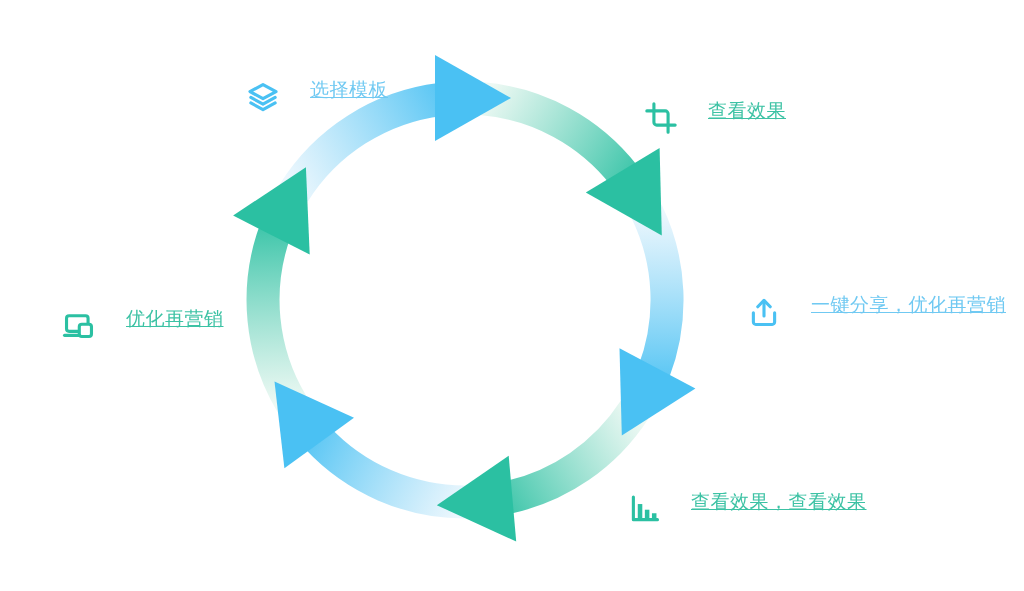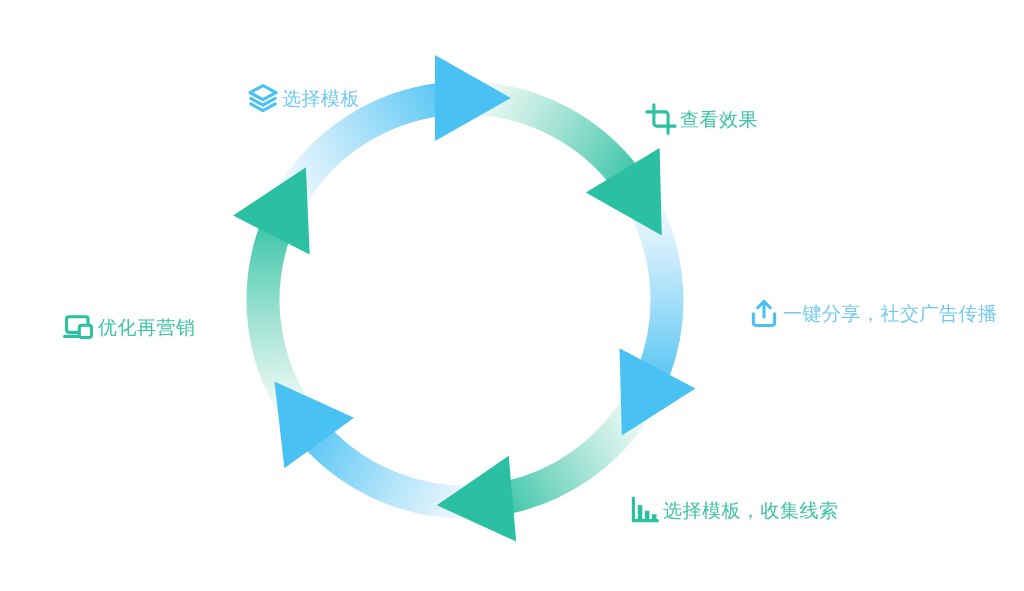--- a/index.html
+++ b/index.html
@@ -1,21 +1,21 @@
 <!DOCTYPE html>
 <html style="--blue: #4AC1F3; --teal: #2BC0A2; --blue-text: #70C9F2; --teal-text: #3CC2A4;"><head>
 <meta charset="utf-8">
 <style>
   html,body{margin:0;padding:0;background:#fff;}
   #stage{
     position:relative;width:1024px;height:591px;background:#fff;overflow:hidden;
     font-family:"Liberation Sans","DejaVu Sans",sans-serif;
   }
   #cycle-svg{position:absolute;left:0;top:0;}
-  .step{position:absolute;display:flex;align-items:center;gap:2px;height:36px;}
+  .step{position:absolute;display:flex;align-items:flex-start;gap:30px;height:36px;text-decoration:underline;}
   .step .icon{width:34px;height:34px;display:block;flex:0 0 auto;}
   .step .icon svg{width:100%;height:100%;display:block;}
   .step .lbl{font-size:19px;letter-spacing:0.5px;white-space:nowrap;line-height:1;}
   .c-blue{color:var(--blue-text,#70C9F2);}
   .c-blue .icon{color:var(--blue,#4AC1F3);}
   .c-teal{color:var(--teal-text,#3CC2A4);}
   .c-teal .icon{color:var(--teal,#2BC0A2);}
   .pos-1{left:246px;top:80px;}
   .pos-2{left:644px;top:101px;}
   .pos-3{left:747px;top:295px;}
@@ -91,33 +91,33 @@
   </div>
 
   <div class="step pos-3 c-blue">
     <span class="icon">
       <svg viewBox="0 0 24 24" fill="none" stroke="currentColor" stroke-width="2.2" stroke-linecap="round" stroke-linejoin="round">
         <path d="M4.5 12.5v6.6a1.7 1.7 0 0 0 1.7 1.7h11.6a1.7 1.7 0 0 0 1.7-1.7v-6.6"></path>
         <path d="M12 14.8V4.1"></path>
         <path d="M7.6 8.3 12 3.8l4.4 4.5"></path>
       </svg>
     </span>
-    <span class="lbl">一键分享，社交广告传播</span>
+    <span class="lbl">一键分享，优化再营销</span>
   </div>
 
   <div class="step pos-4 c-teal">
     <span class="icon">
       <svg viewBox="0 0 24 24" fill="none" stroke="currentColor" stroke-width="2.2" stroke-linecap="round" stroke-linejoin="round">
         <path d="M4.5 3.5v16h17"></path>
         <rect x="7.6" y="8.5" width="3.2" height="11" fill="currentColor" stroke="none"></rect>
         <rect x="12.6" y="12.5" width="3.2" height="7" fill="currentColor" stroke="none"></rect>
         <rect x="17.6" y="15" width="3.2" height="4.5" fill="currentColor" stroke="none"></rect>
       </svg>
     </span>
-    <span class="lbl">选择模板，收集线索</span>
+    <span class="lbl">查看效果，查看效果</span>
   </div>
 
 
   <div class="step pos-6 c-teal">
     <span class="icon">
       <svg viewBox="0 0 24 24" fill="none" stroke="currentColor" stroke-width="2.2" stroke-linecap="round" stroke-linejoin="round">
         <rect x="3.2" y="4.8" width="15.2" height="11" rx="1.8"></rect>
         <path d="M1.8 18.6h12"></path>
         <rect x="12.2" y="10.8" width="8.6" height="8.6" rx="1.8" fill="#ffffff"></rect>
       </svg>

